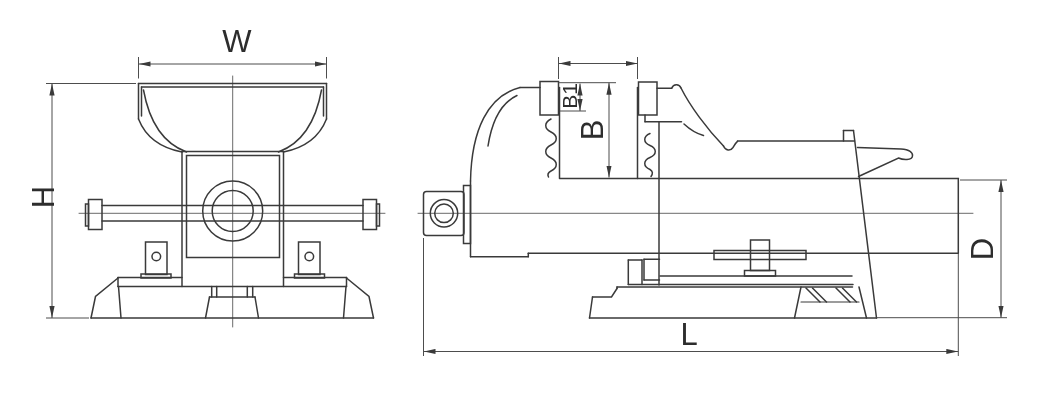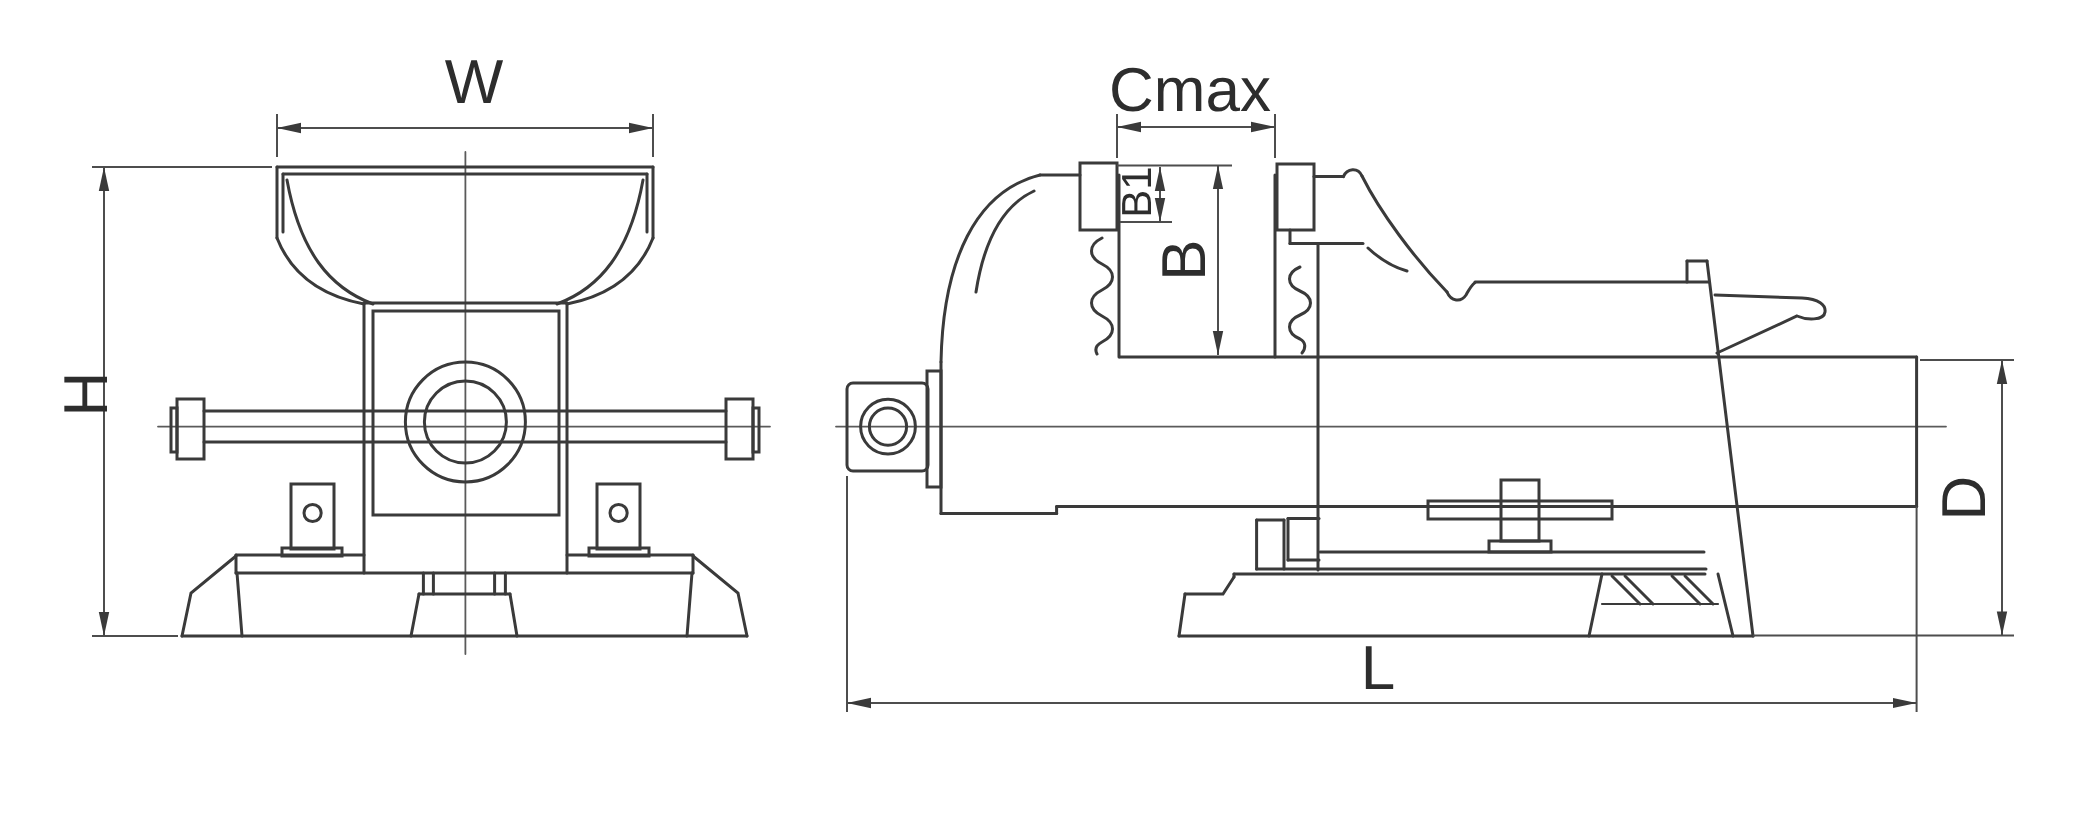--- a/index.html
+++ b/index.html
@@ -203,19 +203,18 @@
   </g>
   <g stroke="#4d4d4d" stroke-width="1" fill="none">
     <path d="M423.5,238 V356"></path>
     <path d="M958.3,253.3 V356"></path>
     <path d="M423.5,351.5 H958.3" marker-start="url(#ah)" marker-end="url(#ah)"></path>
   </g>
 </svg>
 
 <div class="dim-label" style="left:237px;top:41px;">W</div>
 <div class="dim-label vert" style="left:43px;top:197px;">H</div>
-<div class="dim-label" style="left:595px;top:45px;">Cmax</div>
 <div class="dim-label vert small" style="left:569px;top:96px;">B1</div>
 <div class="dim-label vert" style="left:592px;top:130px;">B</div>
 <div class="dim-label vert" style="left:982px;top:249px;">D</div>
 <div class="dim-label" style="left:689px;top:334px;">L</div>
 
 </div>
 
 </body></html>

